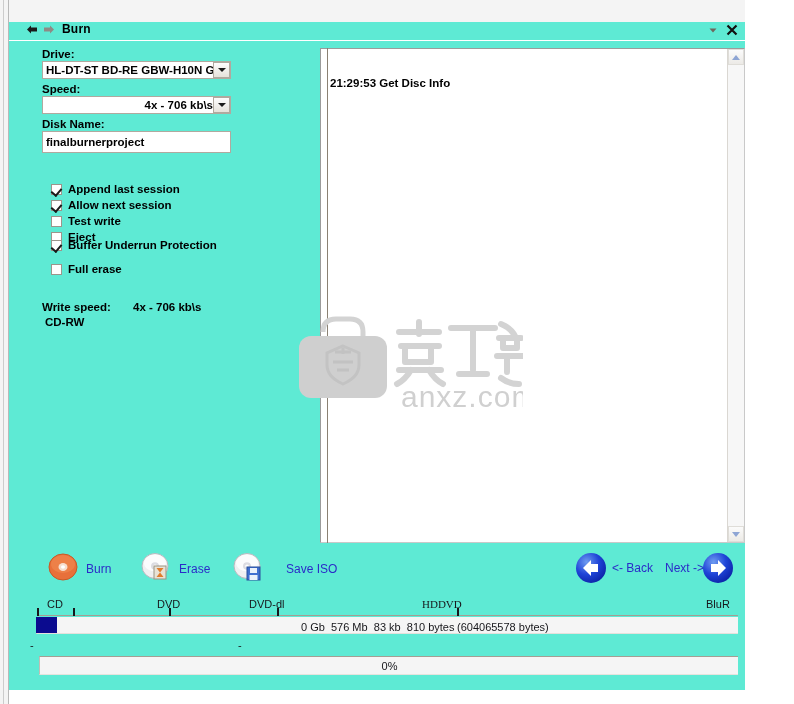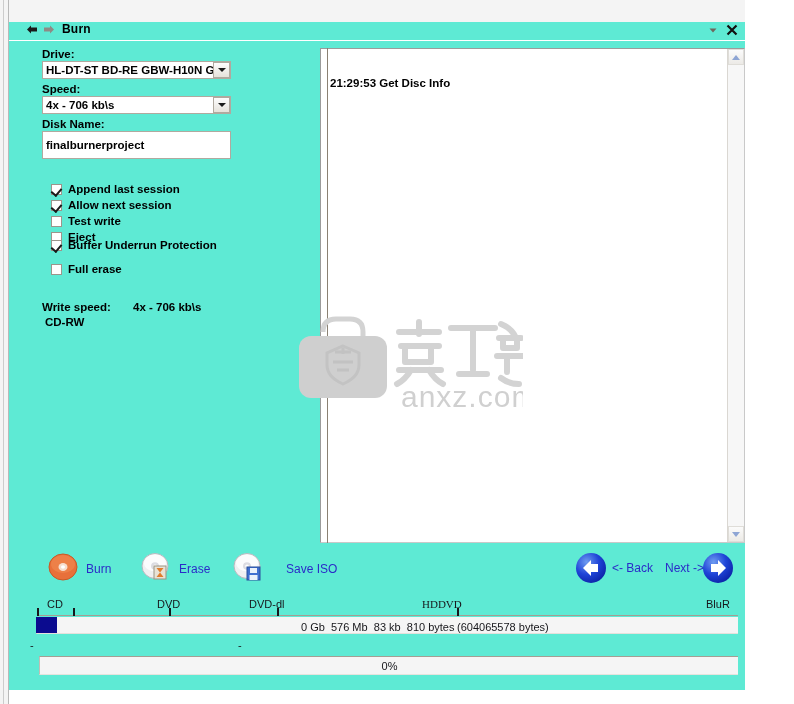--- a/index.html
+++ b/index.html
@@ -85,20 +85,21 @@
     color: #000000;
   }
   .combo {
     position: absolute;
     height: 18px;
     background: #ffffff;
     border: 1px solid #b0a99f;
     box-sizing: border-box;
     display: flex;
     align-items: center;
+    text-align: right;
   }
   .combo .val {
     flex: 1;
     padding-left: 3px;
     font-size: 11.5px;
     font-weight: bold;
     color: #000;
     white-space: nowrap;
     overflow: hidden;
   }
@@ -114,21 +115,21 @@
     justify-content: center;
   }
   .caret-dn {
     width: 0; height: 0;
     border-left: 4px solid transparent;
     border-right: 4px solid transparent;
     border-top: 4px solid #1b1b1b;
   }
   .textbox {
     position: absolute;
-    height: 28px;
+    height: 22px;
     background: #ffffff;
     border: 1px solid #b0a99f;
     box-sizing: border-box;
     display: flex;
     align-items: center;
   }
   .textbox .val {
     padding-left: 3px;
     font-size: 11.5px;
     font-weight: bold;

